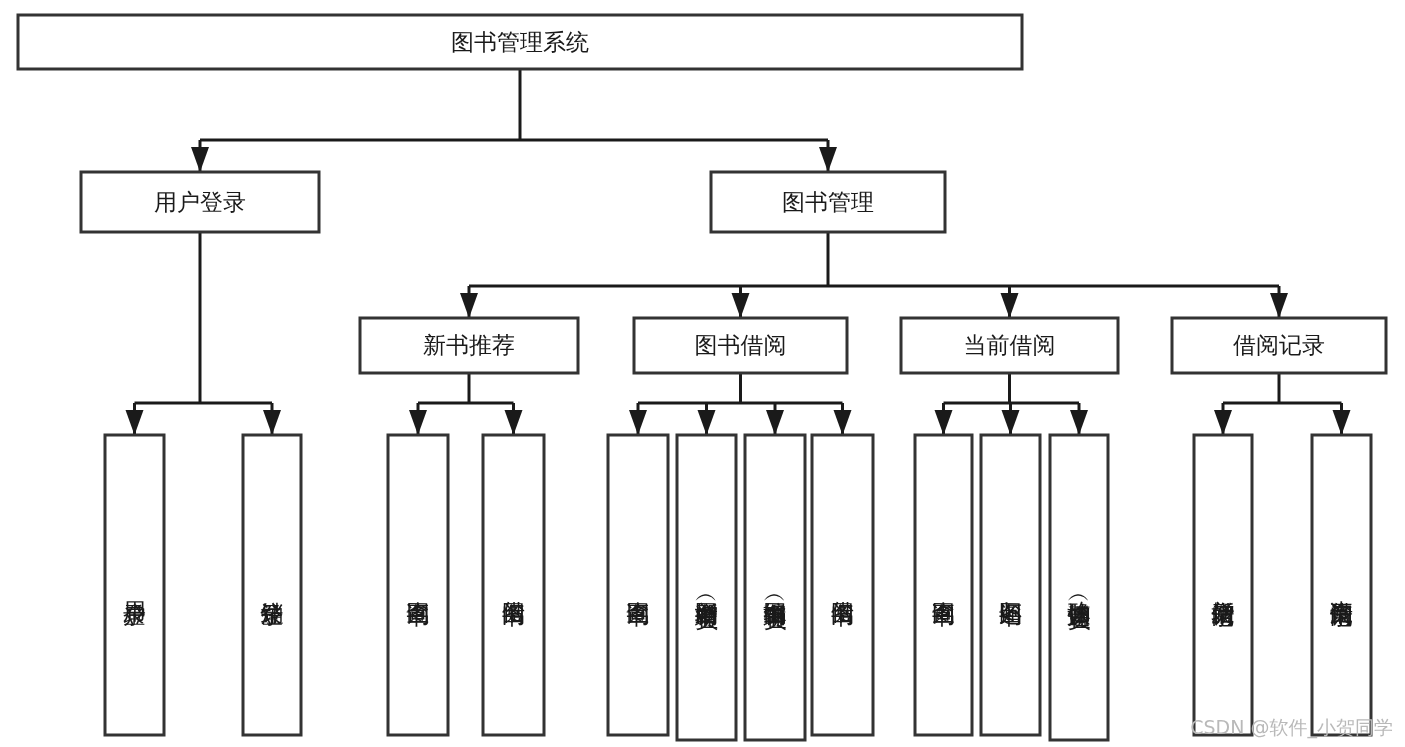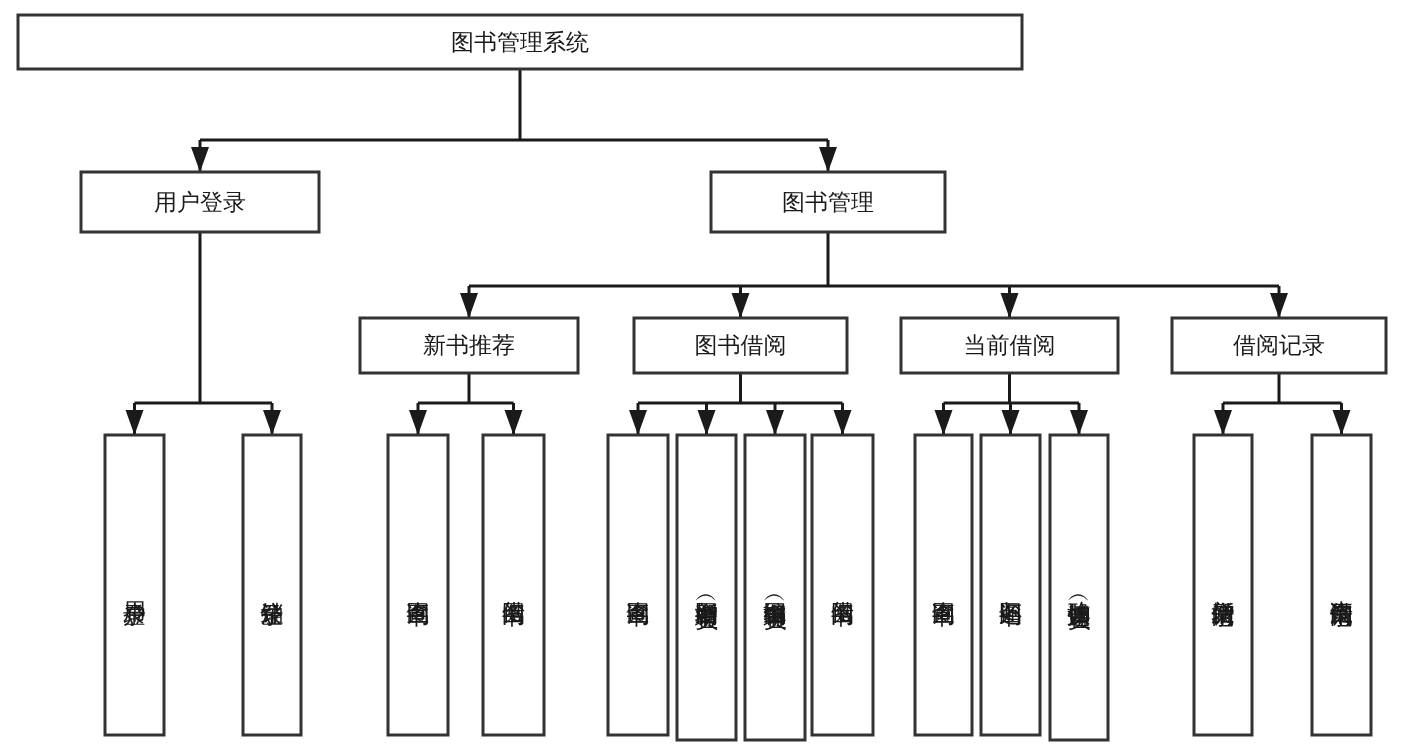--- a/index.html
+++ b/index.html
@@ -172,13 +172,14 @@
       <div class="node-label-v" style="left: 677px; top: 435px; width: 59px; height: 305px;">新增图书（管理员）</div>
       <div class="node-label-v" style="left: 745px; top: 435px; width: 60px; height: 305px;">编辑图书（管理员）</div>
       <div class="node-label-v" style="left: 812px; top: 435px; width: 61px; height: 300px;">借阅图书</div>
       <div class="node-label-v" style="left: 915px; top: 435px; width: 57px; height: 300px;">查询图书</div>
       <div class="node-label-v" style="left: 981px; top: 435px; width: 59px; height: 300px;">归还图书</div>
       <div class="node-label-v" style="left: 1050px; top: 435px; width: 58px; height: 305px;">确认归还（管理员）</div>
       <div class="node-label-v" style="left: 1194px; top: 435px; width: 58px; height: 300px;">新增借阅记录</div>
       <div class="node-label-v" style="left: 1312px; top: 435px; width: 59px; height: 300px;">查询借阅记录</div>
     </div>
 
+  <div id="watermark">CSDN @软件_小贺同学</div>
 </div>
 
 </body></html>

